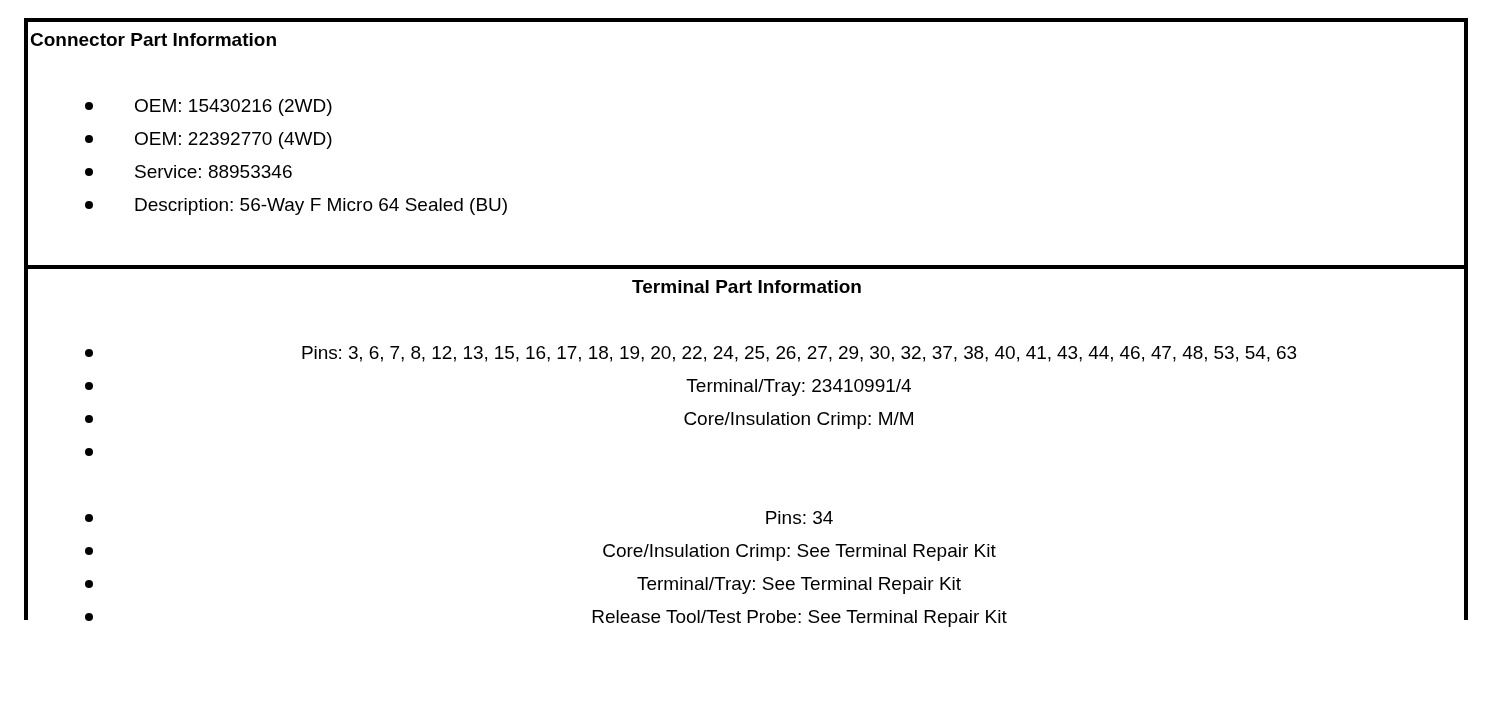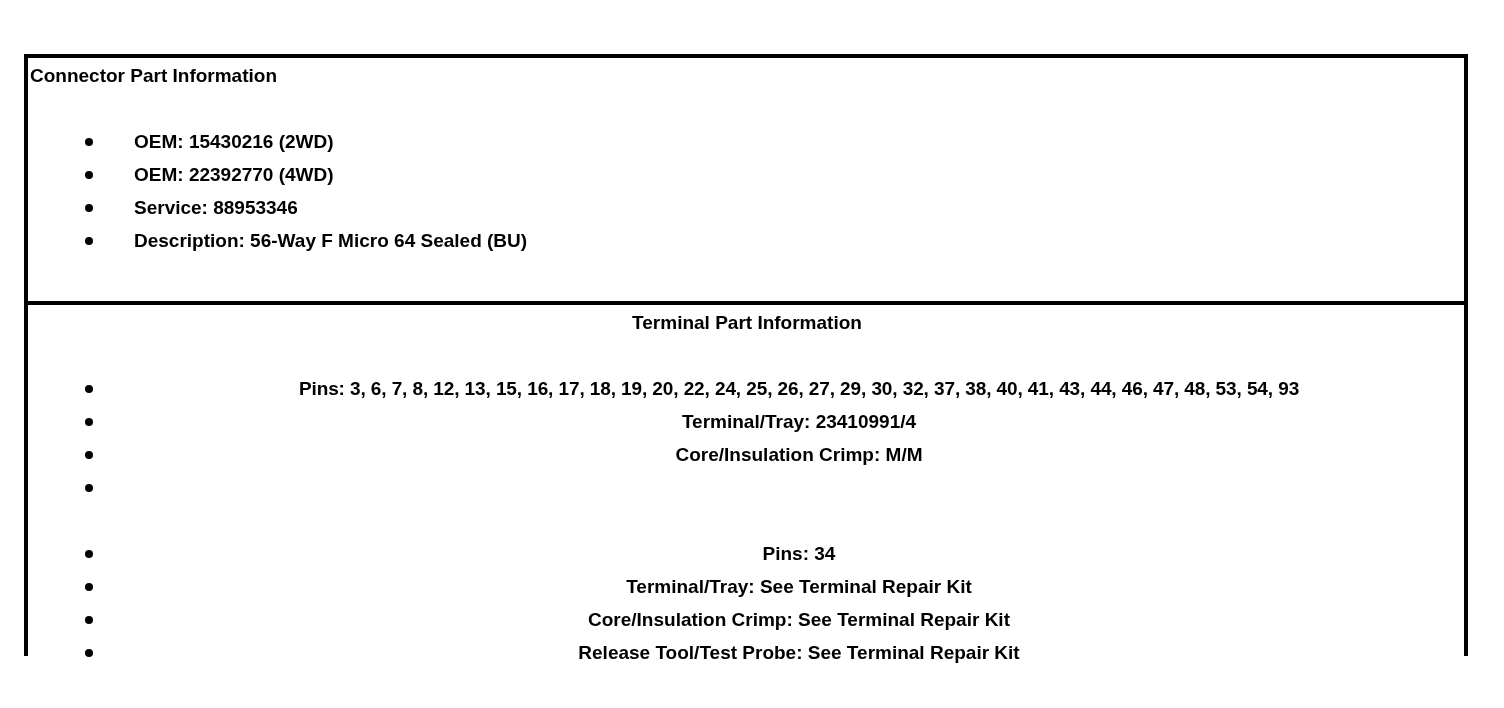--- a/index.html
+++ b/index.html
@@ -26,21 +26,20 @@
   
   .part-info-table {
     position: absolute;
     left: 24px;
     top: 18px;
     width: 1444px;
     height: 602px;
     border: 4px solid #000000;
     box-sizing: border-box;
     background: #ffffff;
-    margin-top: 36px;
   }
 
   .section {
     position: relative;
     box-sizing: border-box;
     background: #ffffff;
   }
 
   .section--connector {
     height: 247px;
@@ -69,21 +68,20 @@
   }
 
   .bullet-item {
     position: relative;
     font-size: 19px;
     line-height: 33px;
     height: 33px;
     padding-left: 106px;
     white-space: nowrap;
     letter-spacing: 0px;
-    font-weight: bold;
   }
 
   .bullet-dot {
     position: absolute;
     left: 57px;
     top: 13px;
     width: 8px;
     height: 8px;
     background: #000000;
     border-radius: 50%;
@@ -127,21 +125,21 @@
         </li>
       </ul>
     </div>
 
     <div class="section section--terminal">
       <div class="section-title">Terminal Part Information</div>
 
       <ul class="bullet-list group-offset-terminal">
         <li class="bullet-item">
           <span class="bullet-dot"></span>
-          <span class="pins-line">Pins: 3, 6, 7, 8, 12, 13, 15, 16, 17, 18, 19, 20, 22, 24, 25, 26, 27, 29, 30, 32, 37, 38, 40, 41, 43, 44, 46, 47, 48, 53, 54, 93</span>
+          <span class="pins-line">Pins: 3, 6, 7, 8, 12, 13, 15, 16, 17, 18, 19, 20, 22, 24, 25, 26, 27, 29, 30, 32, 37, 38, 40, 41, 43, 44, 46, 47, 48, 53, 54, 63</span>
         </li>
         <li class="bullet-item">
           <span class="bullet-dot"></span>
           <span>Terminal/Tray: 23410991/4</span>
         </li>
         <li class="bullet-item">
           <span class="bullet-dot"></span>
           <span>Core/Insulation Crimp: M/M</span>
         </li>
         <li class="bullet-item">
@@ -149,25 +147,25 @@
         </li>
       </ul>
 
       <ul class="bullet-list group-gap">
         <li class="bullet-item">
           <span class="bullet-dot"></span>
           <span>Pins: 34</span>
         </li>
         <li class="bullet-item">
           <span class="bullet-dot"></span>
-          <span>Terminal/Tray: See Terminal Repair Kit</span>
+          <span>Core/Insulation Crimp: See Terminal Repair Kit</span>
         </li>
         <li class="bullet-item">
           <span class="bullet-dot"></span>
-          <span>Core/Insulation Crimp: See Terminal Repair Kit</span>
+          <span>Terminal/Tray: See Terminal Repair Kit</span>
         </li>
         <li class="bullet-item">
           <span class="bullet-dot"></span>
           <span>Release Tool/Test Probe: See Terminal Repair Kit</span>
         </li>
       </ul>
     </div>
 
   </div>
 </div>

